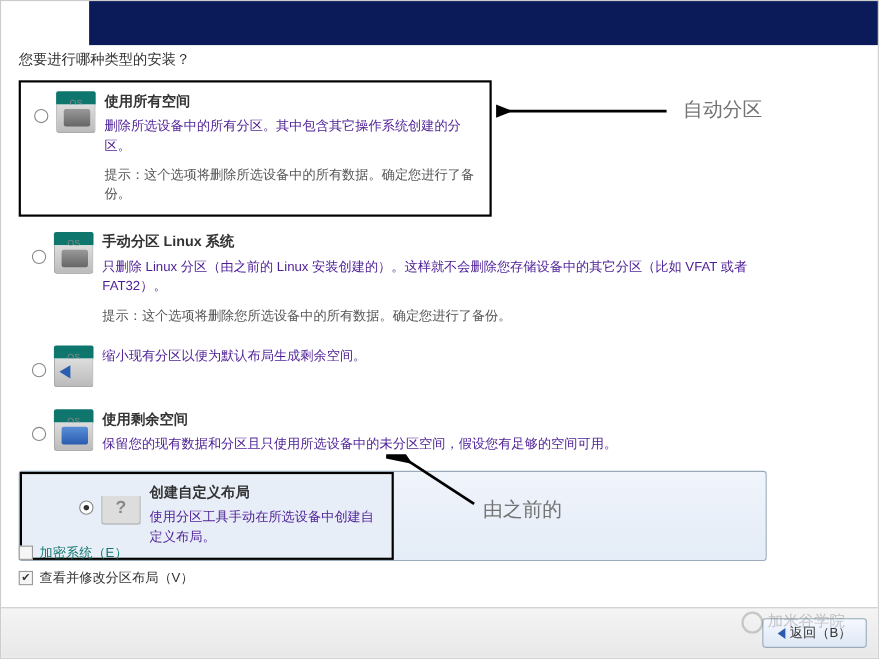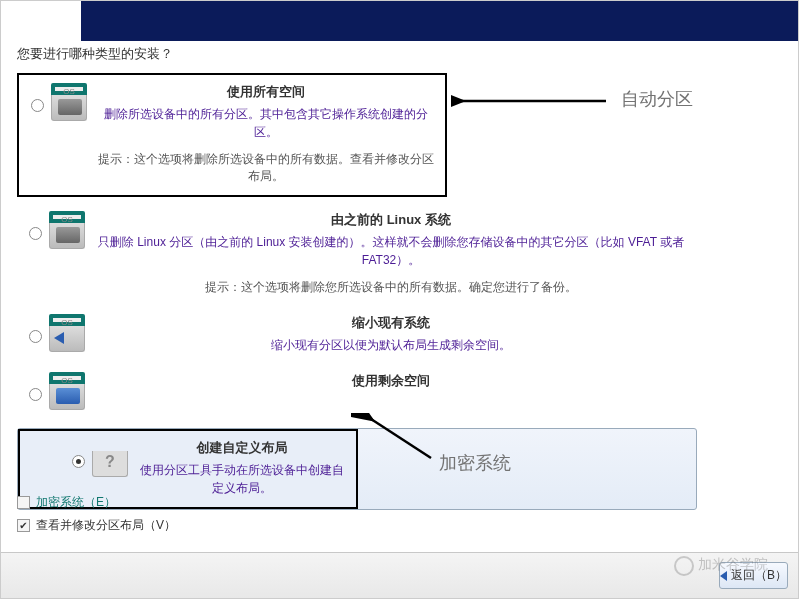--- a/index.html
+++ b/index.html
@@ -69,21 +69,21 @@
     display: flex;
     align-items: flex-start;
     padding-top: 2px;
   }
   .os-icon {
     width: 36px; height: 40px;
     position: relative;
   }
   .os-icon .tab {
     width: 36px; height: 12px;
-    border: 4px solid #0f766e;
+    border: 6px solid #0f766e;
     background: #eee;
     font-size: 8px;
     text-align: center;
     line-height: 10px;
     color: #888;
     border-radius: 2px 2px 0 0;
   }
   .os-icon .body {
     width: 36px; height: 26px;
     border: 1px solid #aaa;
@@ -107,21 +107,21 @@
   }
   .os-icon.q .body::after {
     content: "?";
     position: absolute;
     left: 0; right: 0; top: 2px;
     text-align: center;
     font-size: 16px;
     color: #888;
     font-weight: bold;
   }
-  .opt-text { flex: 1; padding-top: 2px; text-align: center; }
+  .opt-text { flex: 1; padding-top: 2px; }
   .opt-title { font-weight: bold; font-size: 13px; margin-bottom: 4px; }
   .opt-desc { font-size: 12px; color: #4c1d95; line-height: 1.5; }
   .opt-hint { font-size: 12px; color: #555; margin-top: 10px; }
   .option-full { width: 680px; }
   .option-sel-full {
     width: 680px;
     border: 1px solid #9ab;
     background: linear-gradient(#f0f4fb,#e4ecf7);
     border-radius: 3px;
   }
@@ -168,21 +168,21 @@
     display: flex;
     justify-content: flex-end;
     align-items: center;
     gap: 8px;
     padding-right: 10px;
   }
   .btn {
     display: flex;
     align-items: center;
     gap: 4px;
-    padding: 4px 0;
+    padding: 4px 13px;
     border: 1px solid #9ab;
     background: linear-gradient(#f6f9ff,#dde7f5);
     border-radius: 3px;
     font-size: 12px;
     cursor: pointer;
   }
   .btn .tri-left {
     width: 0; height: 0;
     border-top: 5px solid transparent;
     border-bottom: 5px solid transparent;
@@ -229,75 +229,75 @@
         <div class="os-icon">
           <div class="tab">OS</div>
             <div class="body">
               <div class="inner"></div>
             </div>
         </div>
       </div>
       <div class="opt-text">
         <div class="opt-title">使用所有空间</div>
         <div class="opt-desc">删除所选设备中的所有分区。其中包含其它操作系统创建的分区。</div>
-        <div class="opt-hint">提示：这个选项将删除所选设备中的所有数据。查看并修改分区布局。</div>
+        <div class="opt-hint">提示：这个选项将删除所选设备中的所有数据。确定您进行了备份。</div>
       </div>
     </div>
 
     <div class="option option-full" style="margin-top:6px;">
       <div class="radio-wrap">
           <div class="radio"></div>
         </div>
       <div class="icon-wrap">
         <div class="os-icon">
           <div class="tab">OS</div>
             <div class="body">
               <div class="inner"></div>
             </div>
         </div>
       </div>
       <div class="opt-text">
-        <div class="opt-title">由之前的 Linux 系统</div>
+        <div class="opt-title">手动分区 Linux 系统</div>
         <div class="opt-desc">只删除 Linux 分区（由之前的 Linux 安装创建的）。这样就不会删除您存储设备中的其它分区（比如 VFAT 或者 FAT32）。</div>
         <div class="opt-hint">提示：这个选项将删除您所选设备中的所有数据。确定您进行了备份。</div>
       </div>
     </div>
 
     <div class="option option-full">
       <div class="radio-wrap">
           <div class="radio"></div>
         </div>
       <div class="icon-wrap">
         <div class="os-icon shrink">
           <div class="tab">OS</div>
             <div class="body">
               <div class="arrow"></div>
             </div>
         </div>
       </div>
       <div class="opt-text">
-        <div class="opt-title">缩小现有系统</div>
         <div class="opt-desc">缩小现有分区以便为默认布局生成剩余空间。</div>
       </div>
     </div>
 
     <div class="option option-full">
       <div class="radio-wrap">
           <div class="radio"></div>
         </div>
       <div class="icon-wrap">
         <div class="os-icon">
           <div class="tab">OS</div>
             <div class="body">
               <div class="inner" style="background:linear-gradient(#5a8fd6,#2a5db0);"></div>
             </div>
         </div>
       </div>
       <div class="opt-text">
         <div class="opt-title">使用剩余空间</div>
+        <div class="opt-desc">保留您的现有数据和分区且只使用所选设备中的未分区空间，假设您有足够的空间可用。</div>
       </div>
     </div>
 
     <div class="option-sel-full" style="margin-top:6px; position:relative;">
       <div class="option boxed2" style="margin:0;padding-left:44px;">
         <div class="radio-wrap">
             <div class="radio checked"></div>
           </div>
         <div class="icon-wrap">
           <div class="os-icon q">
@@ -326,21 +326,21 @@
 <div class="annot" style="left:620px; top:86px;">自动分区</div>
 
 <svg class="arrow-svg" style="left:350px; top:412px;" width="100" height="50">
   <defs>
       <marker id="ah2" markerWidth="10" markerHeight="8" refX="2" refY="4" orient="auto">
     <path d="M10,0 L0,4 L10,8 Z" fill="#000"></path>
       </marker>
     </defs>
   <line x1="80" y1="45" x2="20" y2="6" stroke="#000" stroke-width="2.5" marker-end="url(#ah2)"></line>
 </svg>
-<div class="annot" style="left:438px; top:450px;">加密系统</div>
+<div class="annot" style="left:438px; top:450px;">由之前的</div>
 
 <div class="checkboxes">
   <div class="cb-row">
     <div class="cb"></div>
     <span>加密系统（E）</span>
   </div>
   <div class="cb-row enabled">
     <div class="cb">✔</div>
     <span>查看并修改分区布局（V）</span>
   </div>

